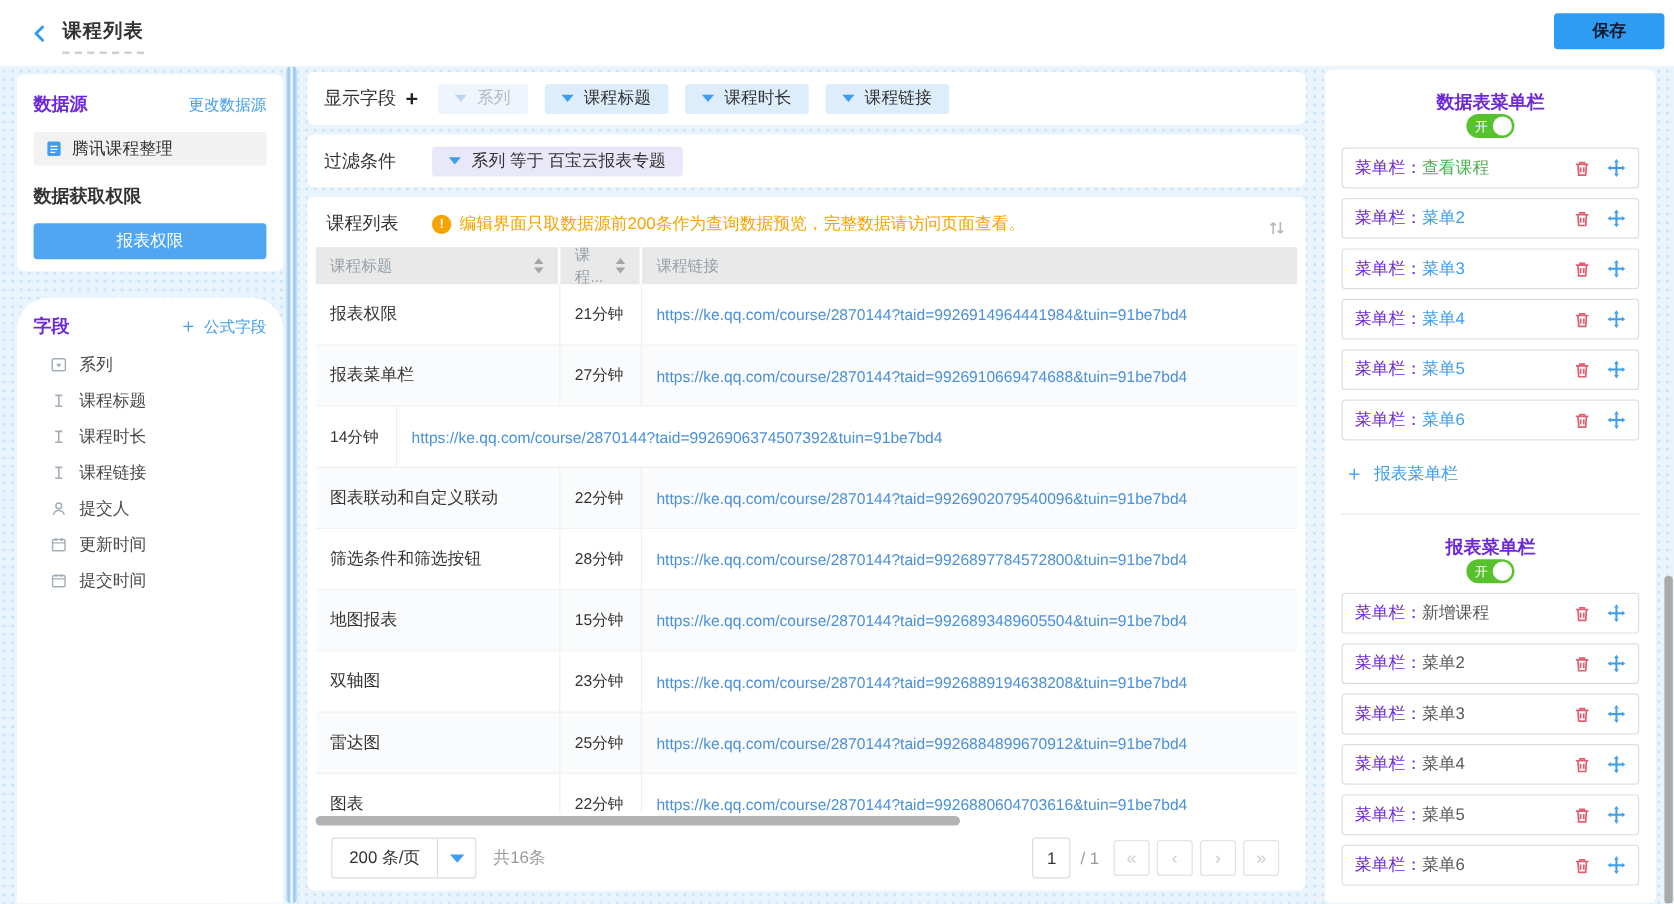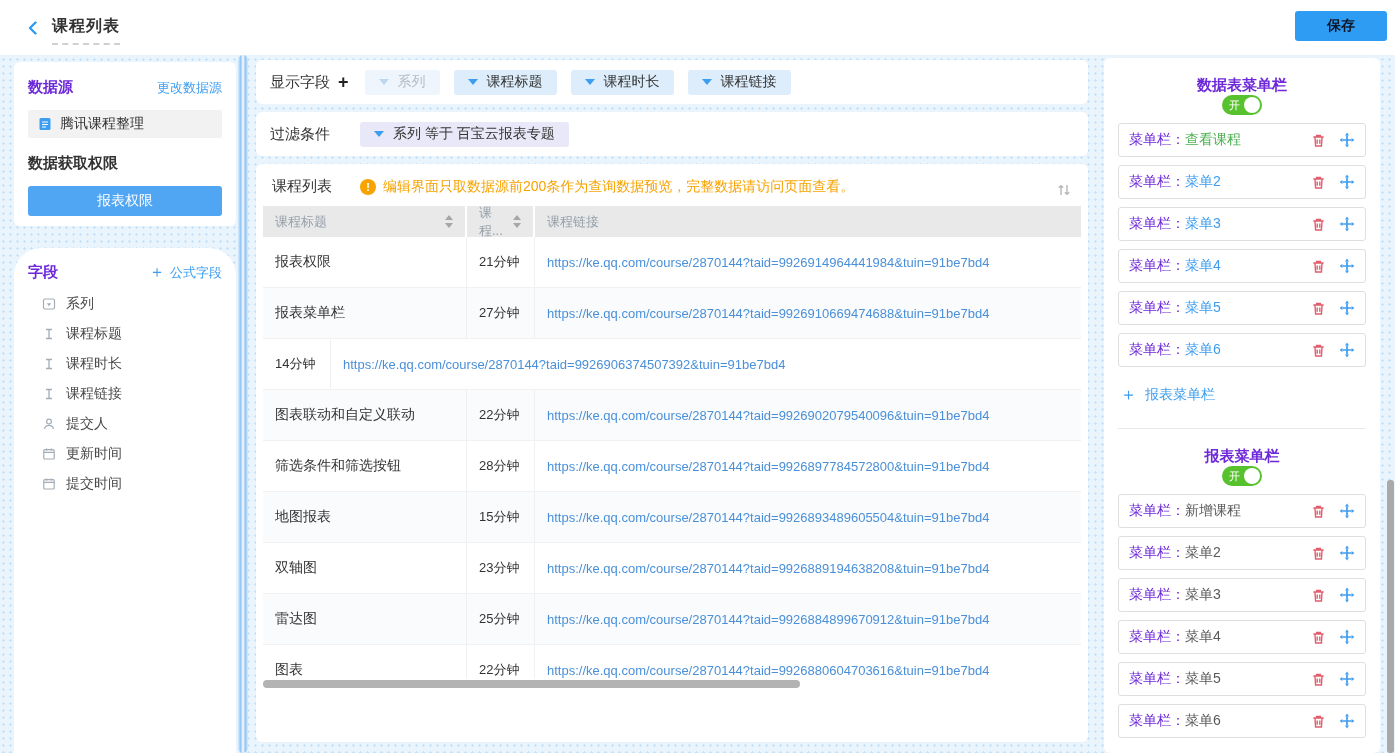--- a/index.html
+++ b/index.html
@@ -367,20 +367,37 @@
           <div class="cell col-dur cell-dur">
             <span>22分钟</span>
           </div>
           <div class="cell col-link">
             <a class="cell-link">https://ke.qq.com/course/2870144?taid=9926880604703616&amp;tuin=91be7bd4</a>
           </div>
         </div>
       </div>
   </div>
   <div class="h-scroll"></div>
+  <div class="pager">
+    <div class="psize">
+      <span class="psize-val">200 条/页</span>
+      <span class="psize-caret">
+          <i></i>
+        </span>
+    </div>
+    <span class="ptotal">共16条</span>
+    <div class="pright">
+      <span class="pnum">1</span>
+      <span class="pslash">/ 1</span>
+      <span class="pbtn">«</span>
+      <span class="pbtn">‹</span>
+      <span class="pbtn">›</span>
+      <span class="pbtn">»</span>
+    </div>
+  </div>
 </div>
 
 <div class="card card-right" id="right-panel">
     <div class="menu-head">
       <span class="panel-title">数据表菜单栏</span>
       <span class="toggle">
         <span class="t-label">开</span>
         <span class="t-knob"></span>
       </span>
     </div>

